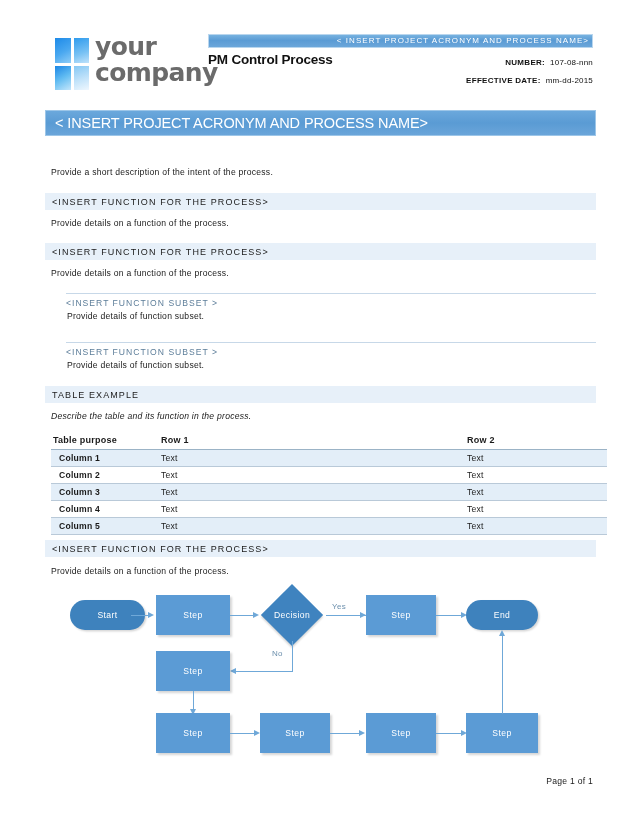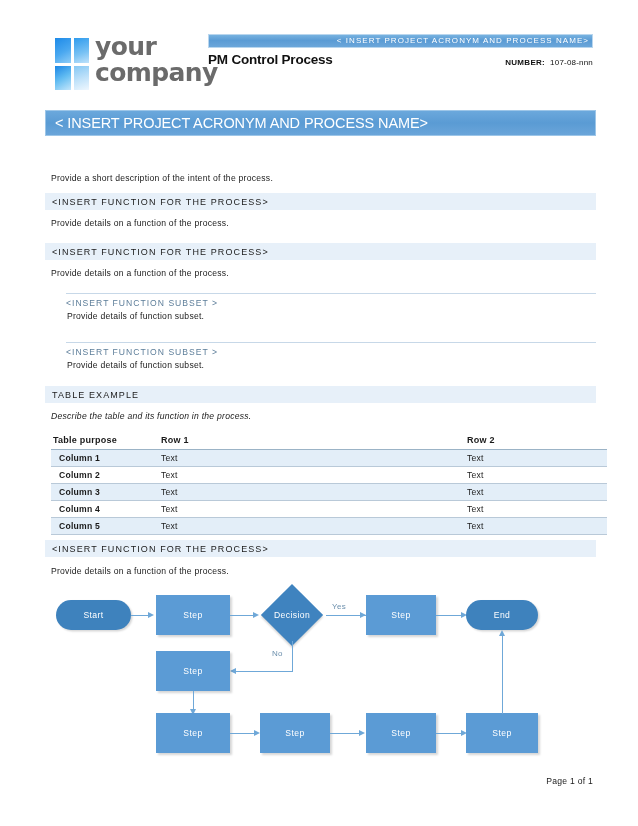--- a/index.html
+++ b/index.html
@@ -331,29 +331,32 @@
 
     <div class="hdr-right">
       <div class="hdr-bluebar">
         <span>&lt; INSERT PROJECT ACRONYM AND PROCESS NAME&gt;</span>
       </div>
       <div class="hdr-title">PM Control Process</div>
       <div class="hdr-meta">
         <div>
           <span class="lbl">NUMBER:</span><span class="val">107-08-nnn</span>
         </div>
+        <div>
+          <span class="lbl">EFFECTIVE  DATE:</span><span class="val">mm-dd-2015</span>
+        </div>
       </div>
     </div>
   </div>
 
   <div class="title-bar">
     <span>&lt; INSERT PROJECT ACRONYM AND PROCESS NAME&gt;</span>
   </div>
 
-  <div class="body-text" style="top:173px;">Provide  a short description  of the intent of the process.</div>
+  <div class="body-text" style="top:167px;">Provide  a short description  of the intent of the process.</div>
 
   <div class="sec-head" style="top:193px;">
     <span>&lt;INSERT FUNCTION  FOR THE PROCESS&gt;</span>
   </div>
   <div class="body-text" style="top:218px;">Provide  details on a function of the process.</div>
 
   <div class="sec-head" style="top:243px;">
     <span>&lt;INSERT FUNCTION  FOR THE PROCESS&gt;</span>
   </div>
   <div class="body-text" style="top:268px;">Provide  details on a function of the process.</div>
@@ -412,21 +415,21 @@
     </tbody>
   </table>
 
   <div class="sec-head" style="top:540px;">
     <span>&lt;INSERT FUNCTION  FOR THE PROCESS&gt;</span>
   </div>
   <div class="body-text" style="top:566px;">Provide  details on a function of the process.</div>
 
   <div class="flow">
 
-    <div class="node pill" style="left:56px; top:17px; width:75px; height:30px;">
+    <div class="node pill" style="left:70px; top:17px; width:75px; height:30px;">
       <span>Start</span>
     </div>
 
     <div class="ln h" style="left:131px; top:32px; width:18px;"></div>
     <div class="arw right" style="left:148px; top:28.5px;"></div>
 
     <div class="node step" style="left:156px; top:12px; width:74px; height:40px;">
       <span>Step</span>
     </div>
 

